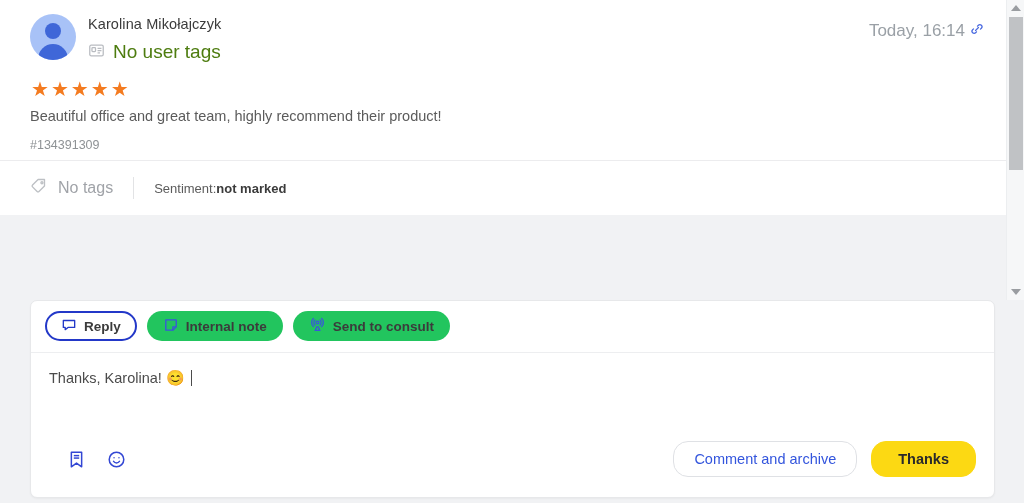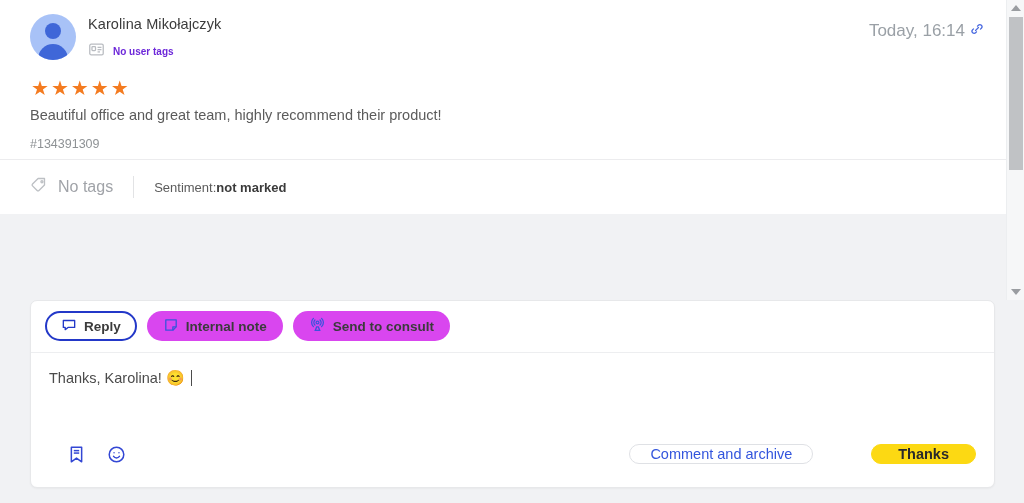--- a/index.html
+++ b/index.html
@@ -60,23 +60,22 @@
     color: #3b3b3b;
     letter-spacing: .1px;
   }
   .usertags {
     display: flex;
     align-items: center;
     gap: 8px;
     margin-top: 9px;
   }
   .usertags .label {
-    font-size: 10px;
-    color: #6d28d9;
-    font-weight: bold;
+    font-size: 19px;
+    color: #4d7c0f;
   }
   .meta-time {
     position: absolute;
     right: 22px; top: 21px;
     display: flex;
     align-items: center;
     gap: 5px;
     font-size: 17px;
     color: #9aa0a6;
   }
@@ -145,21 +144,21 @@
   .tab {
     display: flex;
     align-items: center;
     gap: 7px;
     height: 30px;
     padding: 0 14px;
     border-radius: 16px;
     font-size: 13.5px;
     font-weight: bold;
     color: #3b3b3b;
-    background: #d946ef;
+    background: #22c55e;
     border: 2px solid transparent;
     cursor: pointer;
     white-space: nowrap;
   }
   .tab.active {
     background: #ffffff;
     border-color: #2338c8;
   }
   .composer {
     min-height: 88px;
@@ -183,30 +182,29 @@
   }
   .icon-btn {
     width: 26px; height: 26px;
     display: flex;
     align-items: center;
     justify-content: center;
     cursor: pointer;
   }
   .spacer { flex: 1; }
   .btn {
-    height: 20px;
+    height: 36px;
     border-radius: 15px;
     font-size: 14.5px;
     display: flex;
     align-items: center;
     justify-content: center;
     padding: 0 20px;
     cursor: pointer;
     white-space: nowrap;
-    margin-left: 44px;
   }
   .btn-secondary {
     background: #ffffff;
     border: 1px solid #dfe1e5;
     color: #3355dd;
   }
   .btn-primary {
     background: #fcd913;
     color: #29292b;
     font-weight: bold;

